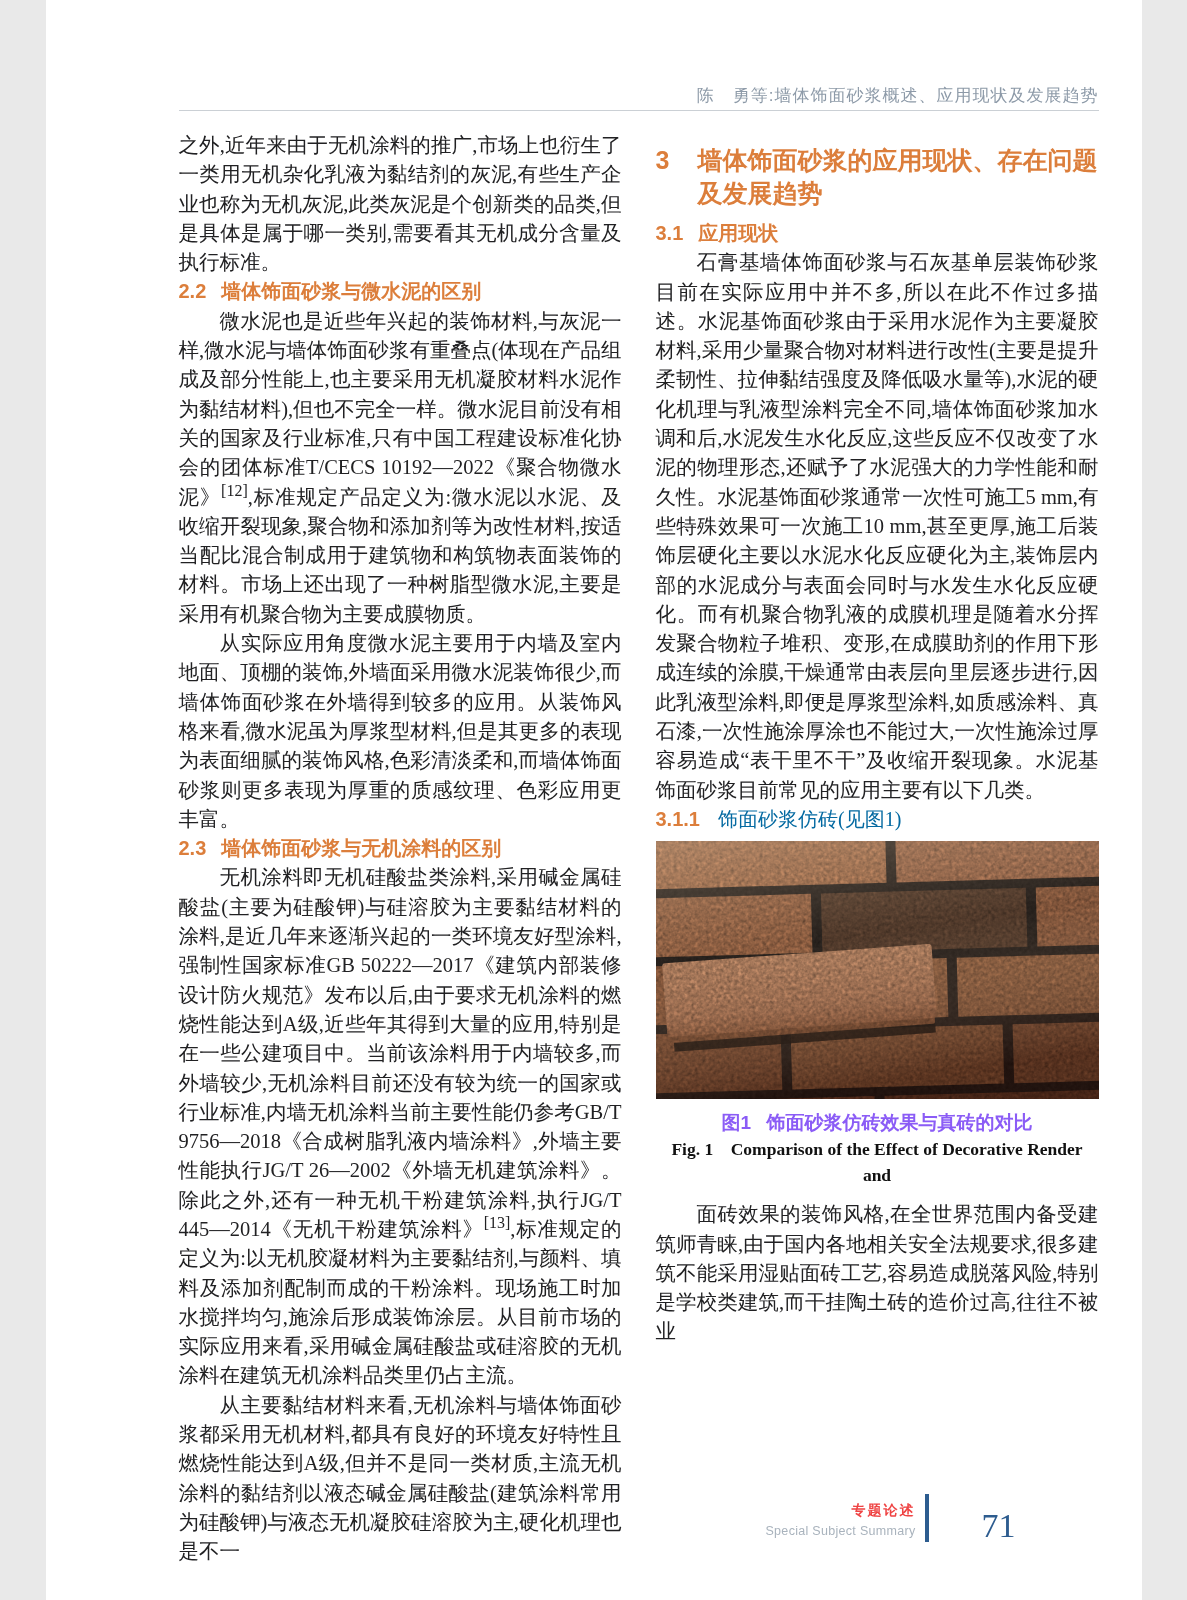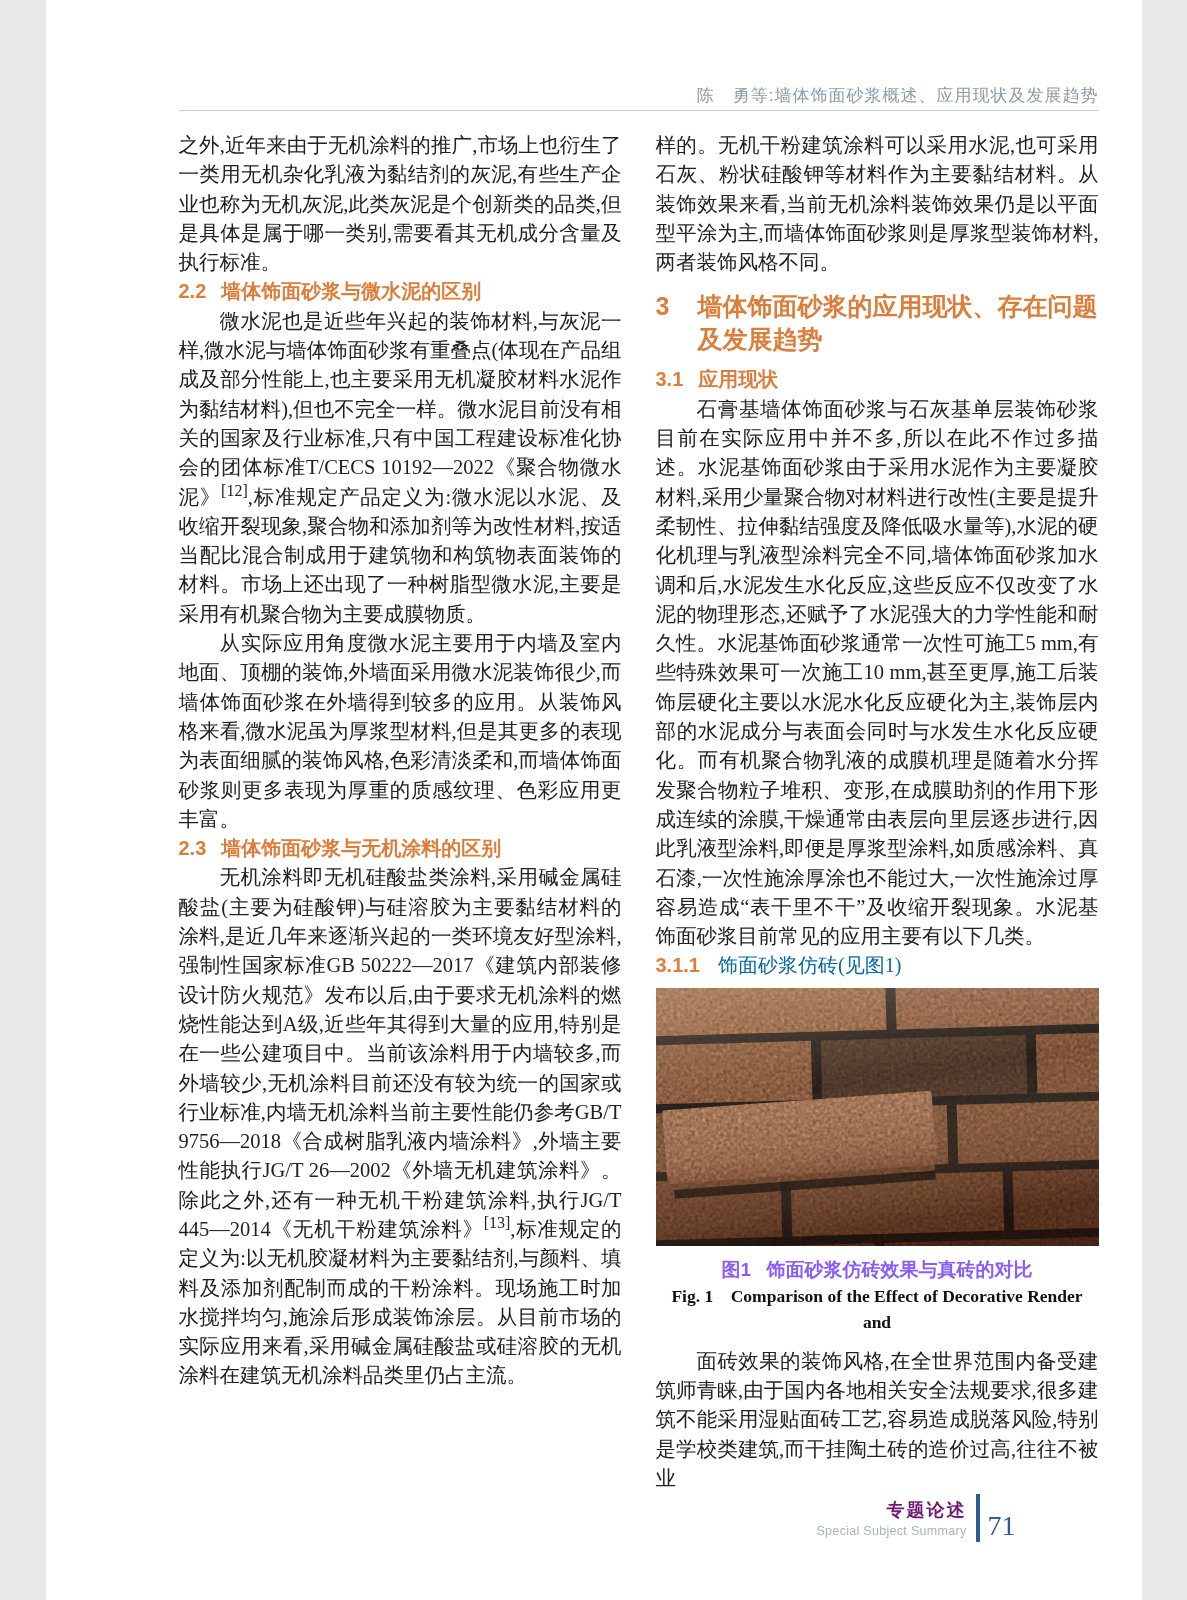--- a/index.html
+++ b/index.html
@@ -75,31 +75,31 @@
   }
   .cap-en .cap-line { display:block; }
 
   .footer {
     position:absolute; top:1494px; right:126px;
     display:flex; align-items:center;
   }
   .footer-labels { text-align:right; padding-right:9px; }
   .footer-zh {
     font-family:"Liberation Sans","DejaVu Sans",sans-serif;
-    font-weight:bold; font-size:18px; letter-spacing:2px;
-    color:#701a75; line-height:25px;
+    font-weight:bold; font-size:14px; letter-spacing:2px;
+    color:#ef4444; line-height:25px;
   }
   .footer-en {
     font-family:"Liberation Sans","DejaVu Sans",sans-serif;
     font-size:12.5px; color:#a9b3bd; line-height:16px; letter-spacing:0.3px;
   }
   .footer-bar { width:4px; height:48px; background:#2d5c8f; flex:none; }
   .footer-page {
     font-family:"Liberation Serif","DejaVu Serif",serif;
-    font-size:28px; color:#2d5c8f; padding:14px 0 0 8px; line-height:31px;
+    font-size:34px; color:#2d5c8f; padding:14px 0 0 8px; line-height:31px;margin-left:45px;
   }
 </style>
 </head>
 <body>
 
 <div class="page">
 
   <div class="running-head">陈　勇等:墙体饰面砂浆概述、应用现状及发展趋势</div>
   <div class="head-rule"></div>
 
@@ -111,24 +111,24 @@
       <p class="h-sub"><span class="num">2.2</span><span>墙体饰面砂浆与微水泥的区别</span></p>
 
       <p class="indent"><span>微水泥也是近些年兴起的装饰材料,与灰泥一样,微水泥与墙体饰面砂浆有重叠点(体现在产品组成及部分性能上,也主要采用无机凝胶材料水泥作为黏结材料),但也不完全一样。微水泥目前没有相关的国家及行业标准,只有中国工程建设标准化协会的团体标准T/CECS 10192—2022《聚合物微水泥》</span><sup class="ref">[12]</sup><span>,标准规定产品定义为:微水泥以水泥、及收缩开裂现象,聚合物和添加剂等为改性材料,按适当配比混合制成用于建筑物和构筑物表面装饰的材料。市场上还出现了一种树脂型微水泥,主要是采用有机聚合物为主要成膜物质。</span></p>
 
       <p class="indent">从实际应用角度微水泥主要用于内墙及室内地面、顶棚的装饰,外墙面采用微水泥装饰很少,而墙体饰面砂浆在外墙得到较多的应用。从装饰风格来看,微水泥虽为厚浆型材料,但是其更多的表现为表面细腻的装饰风格,色彩清淡柔和,而墙体饰面砂浆则更多表现为厚重的质感纹理、色彩应用更丰富。</p>
 
       <p class="h-sub"><span class="num">2.3</span><span>墙体饰面砂浆与无机涂料的区别</span></p>
 
       <p class="indent"><span>无机涂料即无机硅酸盐类涂料,采用碱金属硅酸盐(主要为硅酸钾)与硅溶胶为主要黏结材料的涂料,是近几年来逐渐兴起的一类环境友好型涂料,强制性国家标准GB 50222—2017《建筑内部装修设计防火规范》发布以后,由于要求无机涂料的燃烧性能达到A级,近些年其得到大量的应用,特别是在一些公建项目中。当前该涂料用于内墙较多,而外墙较少,无机涂料目前还没有较为统一的国家或行业标准,内墙无机涂料当前主要性能仍参考GB/T 9756—2018《合成树脂乳液内墙涂料》,外墙主要性能执行JG/T 26—2002《外墙无机建筑涂料》。除此之外,还有一种无机干粉建筑涂料,执行JG/T 445—2014《无机干粉建筑涂料》</span><sup class="ref">[13]</sup><span>,标准规定的定义为:以无机胶凝材料为主要黏结剂,与颜料、填料及添加剂配制而成的干粉涂料。现场施工时加水搅拌均匀,施涂后形成装饰涂层。从目前市场的实际应用来看,采用碱金属硅酸盐或硅溶胶的无机涂料在建筑无机涂料品类里仍占主流。</span></p>
 
+      <p class="indent">从主要黏结材料来看,无机涂料与墙体饰面砂浆都采用无机材料,都具有良好的环境友好特性且燃烧性能达到A级,但并不是同一类材质,主流无机涂料的黏结剂以液态碱金属硅酸盐(建筑涂料常用为硅酸钾)与液态无机凝胶硅溶胶为主,硬化机理也是不一</p>
     </div>
 
     <div class="col">
-      <p>样的。无机干粉建筑涂料可以采用水泥,也可采用石灰、粉状硅酸钾等材料作为主要黏结材料。从装饰效果来看,当前无机涂料装饰效果仍是以平面型平涂为主,而墙体饰面砂浆则是厚浆型装饰材料,两者装饰风格不同。</p>
 
       <div class="h-main">
         <span class="num">3</span>
         <span class="title">墙体饰面砂浆的应用现状、存在问题及发展趋势</span>
       </div>
 
       <p class="h-sub"><span class="num">3.1</span><span>应用现状</span></p>
 
       <p class="indent">石膏基墙体饰面砂浆与石灰基单层装饰砂浆目前在实际应用中并不多,所以在此不作过多描述。水泥基饰面砂浆由于采用水泥作为主要凝胶材料,采用少量聚合物对材料进行改性(主要是提升柔韧性、拉伸黏结强度及降低吸水量等),水泥的硬化机理与乳液型涂料完全不同,墙体饰面砂浆加水调和后,水泥发生水化反应,这些反应不仅改变了水泥的物理形态,还赋予了水泥强大的力学性能和耐久性。水泥基饰面砂浆通常一次性可施工5 mm,有些特殊效果可一次施工10 mm,甚至更厚,施工后装饰层硬化主要以水泥水化反应硬化为主,装饰层内部的水泥成分与表面会同时与水发生水化反应硬化。而有机聚合物乳液的成膜机理是随着水分挥发聚合物粒子堆积、变形,在成膜助剂的作用下形成连续的涂膜,干燥通常由表层向里层逐步进行,因此乳液型涂料,即便是厚浆型涂料,如质感涂料、真石漆,一次性施涂厚涂也不能过大,一次性施涂过厚容易造成“表干里不干”及收缩开裂现象。水泥基饰面砂浆目前常见的应用主要有以下几类。</p>
 

